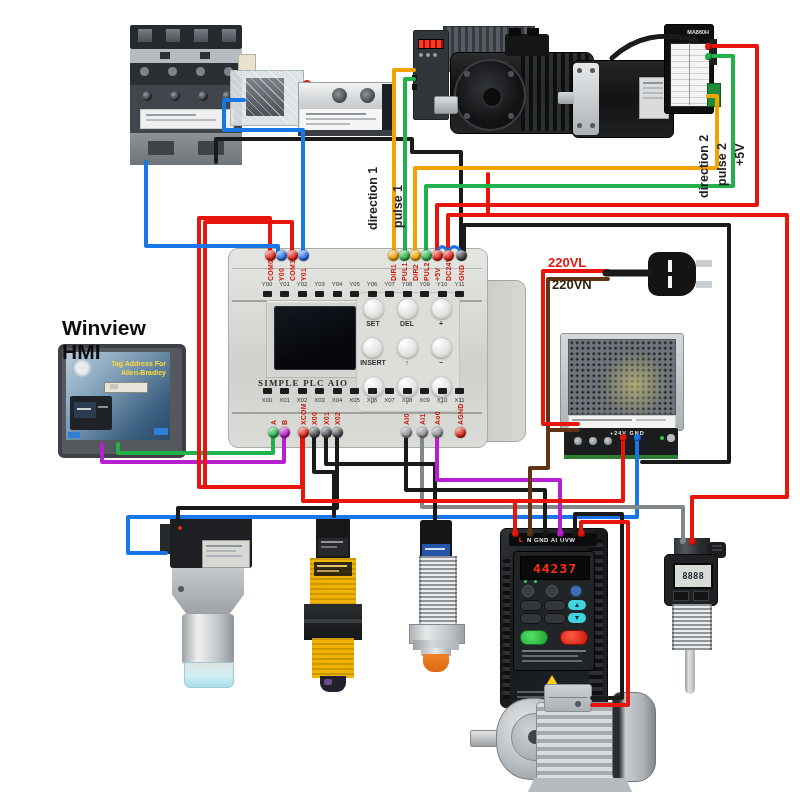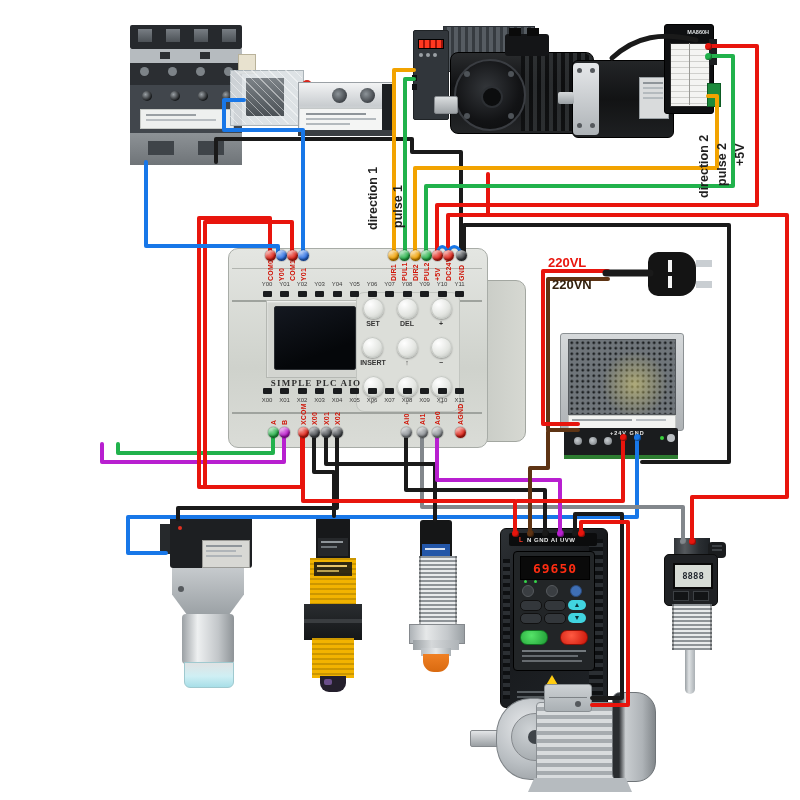--- a/index.html
+++ b/index.html
@@ -130,21 +130,21 @@
   </div>
 
   <div class="dev" id="plc" style="left:228px;top:248px;width:258px;height:198px;">
     <div style="left:242px;top:32px;width:54px;height:160px;background:linear-gradient(90deg,#c6c9c3,#d6d8d2);border:1px solid #a3a7a1;border-radius:0 10px 10px 0;"></div>
     <div style="left:0;top:0;width:258px;height:198px;background:linear-gradient(180deg,#e4e6e2,#cfd2cc 60%,#dadcd7);border:1px solid #a8aca7;border-radius:10px;"></div>
     <div style="left:4px;top:20px;width:250px;height:1px;background:#b2b5b0;"></div>
     <div style="left:4px;top:52px;width:250px;height:2px;background:#9fa39e;"></div>
     <div style="left:4px;top:164px;width:250px;height:2px;background:#9fa39e;"></div>
     <div style="left:38px;top:52px;width:96px;height:76px;background:#d3d5d0;border:1px solid #b5b8b3;box-shadow:inset 0 1px 2px rgba(255,255,255,.8);"></div>
     <div style="left:46px;top:58px;width:80px;height:62px;background:linear-gradient(160deg,#141820 0%,#05070a 70%);border-radius:2px;border:1px solid #2a2d31;"></div>
-    <div class="lbl" style="left:30px;top:130px;width:116px;text-align:center;font-family:'Liberation Serif',serif;font-size:9px;letter-spacing:1.2px;color:#2e2e2e;">SIMPLE PLC AIO</div>
+    <div class="lbl" style="left:30px;top:130px;width:116px;font-family:'Liberation Serif',serif;font-size:9px;letter-spacing:1.2px;color:#2e2e2e;">SIMPLE PLC AIO</div>
     <div style="left:128px;top:44px;width:102px;height:118px;background:#dcded9;border:1px solid #c2c5c0;border-radius:8px;"></div>
   </div>
   <div class="kgrid" id="keypad" style="left:356px;top:293px;width:102px;height:118px;z-index:15;">
       <div class="kcell">
         <div class="kbtn"></div>
         <div class="klab">SET</div>
       </div>
       <div class="kcell">
         <div class="kbtn"></div>
         <div class="klab">DEL</div>
@@ -172,20 +172,38 @@
       <div class="kcell">
         <div class="kbtn"></div>
         <div class="klab">↓</div>
       </div>
       <div class="kcell">
         <div class="kbtn"></div>
         <div class="klab">→</div>
       </div>
     </div>
 
+  <div class="dev" id="hmi" style="left:56px;top:316px;width:130px;height:136px;">
+    <div class="lbl" style="left:6px;top:0;font-size:21px;color:#0d0d0d;position:absolute;">Winview HMI</div>
+    <div style="left:2px;top:28px;width:120px;height:106px;background:#55595d;border:4px solid #3d4145;border-radius:6px;"></div>
+    <div style="left:10px;top:36px;width:104px;height:88px;background:linear-gradient(135deg,#b9cedd,#7c9cb5 40%,#3e6283 75%,#2a4a68);">
+      <div style="left:6px;top:6px;width:20px;height:20px;border-radius:50%;background:radial-gradient(circle,#e8ecef 40%,#9fb2c0 70%,#dfe5e9);"></div>
+      <div class="lbl" style="left:30px;top:8px;width:70px;text-align:right;font-size:7px;color:#ffd93b;">Tag Address For</div>
+      <div class="lbl" style="left:30px;top:17px;width:70px;text-align:right;font-size:7px;color:#ffd93b;">Allen-Bradley</div>
+      <div style="left:38px;top:30px;width:42px;height:9px;background:#e8e4da;border:1px solid #8a8a84;"></div>
+      <div style="left:44px;top:32px;width:8px;height:5px;background:#c9c4b8;"></div>
+      <div style="left:4px;top:44px;width:42px;height:34px;background:#1f2226;border-radius:2px;">
+        <div style="left:4px;top:6px;width:22px;height:16px;background:#2b3b52;"></div>
+        <div style="left:7px;top:12px;width:14px;height:2px;background:#cfd4d8;"></div>
+        <div style="left:28px;top:10px;width:10px;height:2px;background:#8a9096;"></div>
+      </div>
+      <div style="left:2px;top:80px;width:12px;height:6px;background:#2f7fd6;"></div>
+      <div style="left:88px;top:76px;width:14px;height:7px;background:#2f7fd6;"></div>
+    </div>
+  </div>
 
   <div class="dev" id="plug" style="left:640px;top:248px;width:76px;height:52px;">
     <div style="left:8px;top:4px;width:48px;height:44px;background:#141414;border-radius:10px 16px 16px 10px;"></div>
     <div style="left:28px;top:12px;width:4px;height:12px;background:#f5f5f5;"></div>
     <div style="left:28px;top:28px;width:4px;height:12px;background:#f5f5f5;"></div>
     <div style="left:56px;top:12px;width:16px;height:7px;background:#c9ced2;"></div>
     <div style="left:56px;top:33px;width:16px;height:7px;background:#c9ced2;"></div>
   </div>
   <div class="lbl" style="left:548px;top:255px;font-size:13px;color:#e8150d;">220VL</div>
   <div class="lbl" style="left:552px;top:277px;font-size:13px;color:#33210e;">220VN</div>
@@ -265,21 +283,21 @@
   <div class="dev" id="vfd" style="left:498px;top:524px;width:112px;height:184px;">
     <div style="left:2px;top:4px;width:106px;height:178px;background:linear-gradient(135deg,#2e3236,#17191c 40%,#202428);border:1px solid #0a0a0a;border-radius:6px;">
       <div class="fins" style="left:88px;top:10px;width:14px;height:160px;"></div>
       <div class="fins" style="left:2px;top:30px;width:7px;height:140px;"></div>
       <div style="left:8px;top:4px;width:88px;height:13px;background:#0b0c0d;border-radius:2px;display:flex;align-items:center;">
         <span class="lbl" style="position:static;font-size:6.5px;color:#ff3a28;margin-left:10px;">L</span>
         <span class="lbl" style="position:static;font-size:6px;color:#e8e8e8;margin-left:4px;letter-spacing:.5px;">N GND AI UVW</span>
       </div>
       <div style="left:12px;top:22px;width:80px;height:118px;background:#222527;border:1px solid #000;border-radius:4px;">
         <div style="left:6px;top:4px;width:68px;height:22px;background:#0a0a0a;border:1px solid #000;display:flex;align-items:center;justify-content:center;">
-          <span class="lbl" style="position:static;font-family:'DejaVu Sans Mono',monospace;font-size:13px;color:#ff2d12;letter-spacing:1px;">69650</span>
+          <span class="lbl" style="position:static;font-family:'DejaVu Sans Mono',monospace;font-size:13px;color:#ff2d12;letter-spacing:1px;">44237</span>
         </div>
         <div style="left:10px;top:28px;width:3px;height:3px;border-radius:50%;background:#35d44a;"></div>
         <div style="left:20px;top:28px;width:3px;height:3px;border-radius:50%;background:#35d44a;"></div>
         <div style="left:8px;top:33px;width:10px;height:10px;border-radius:50%;background:#3a3e42;border:1px solid #55595d;"></div>
         <div style="left:32px;top:33px;width:10px;height:10px;border-radius:50%;background:#3a3e42;border:1px solid #55595d;"></div>
         <div style="left:56px;top:33px;width:10px;height:10px;border-radius:50%;background:#3f6fb5;border:1px solid #2a4a7a;"></div>
         <div style="left:6px;top:48px;width:20px;height:9px;border-radius:5px;background:#33373b;border:1px solid #111;"></div>
         <div style="left:30px;top:48px;width:20px;height:9px;border-radius:5px;background:#33373b;border:1px solid #111;"></div>
         <div style="left:54px;top:48px;width:18px;height:10px;border-radius:5px;background:#41d4e0;color:#083038;font-size:7px;text-align:center;line-height:10px;">▲</div>
         <div style="left:6px;top:61px;width:20px;height:9px;border-radius:5px;background:#33373b;border:1px solid #111;"></div>

